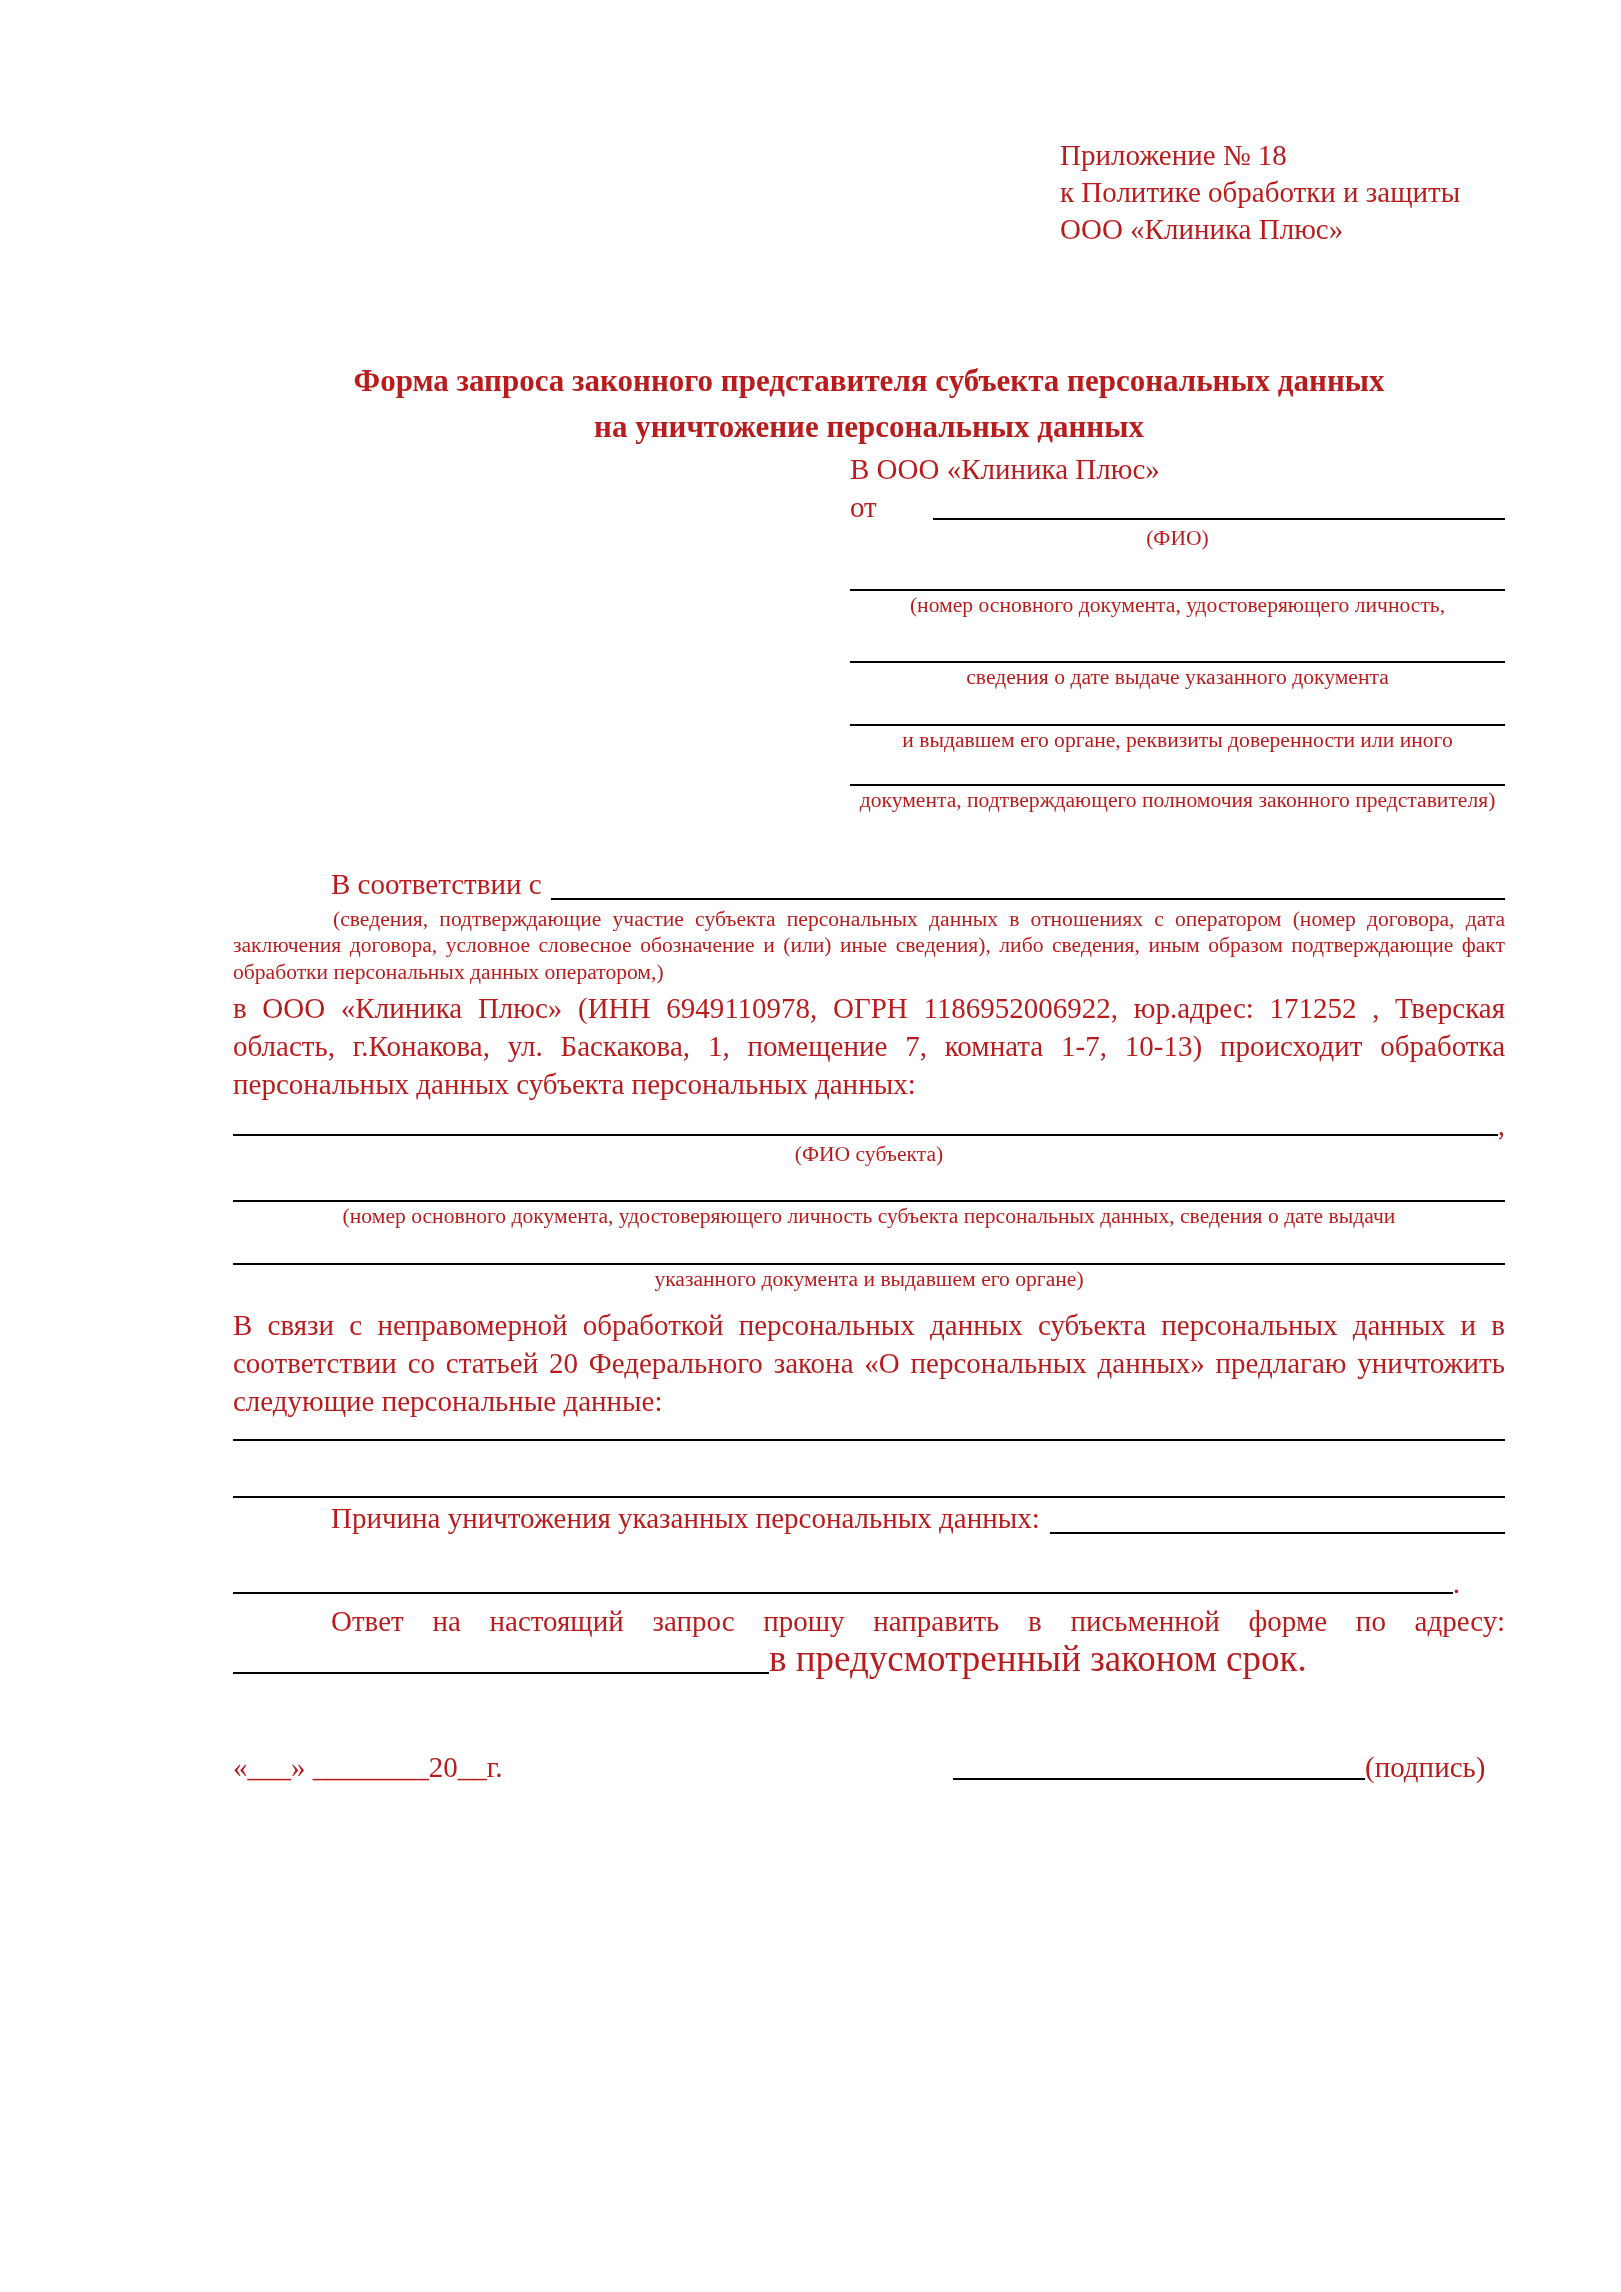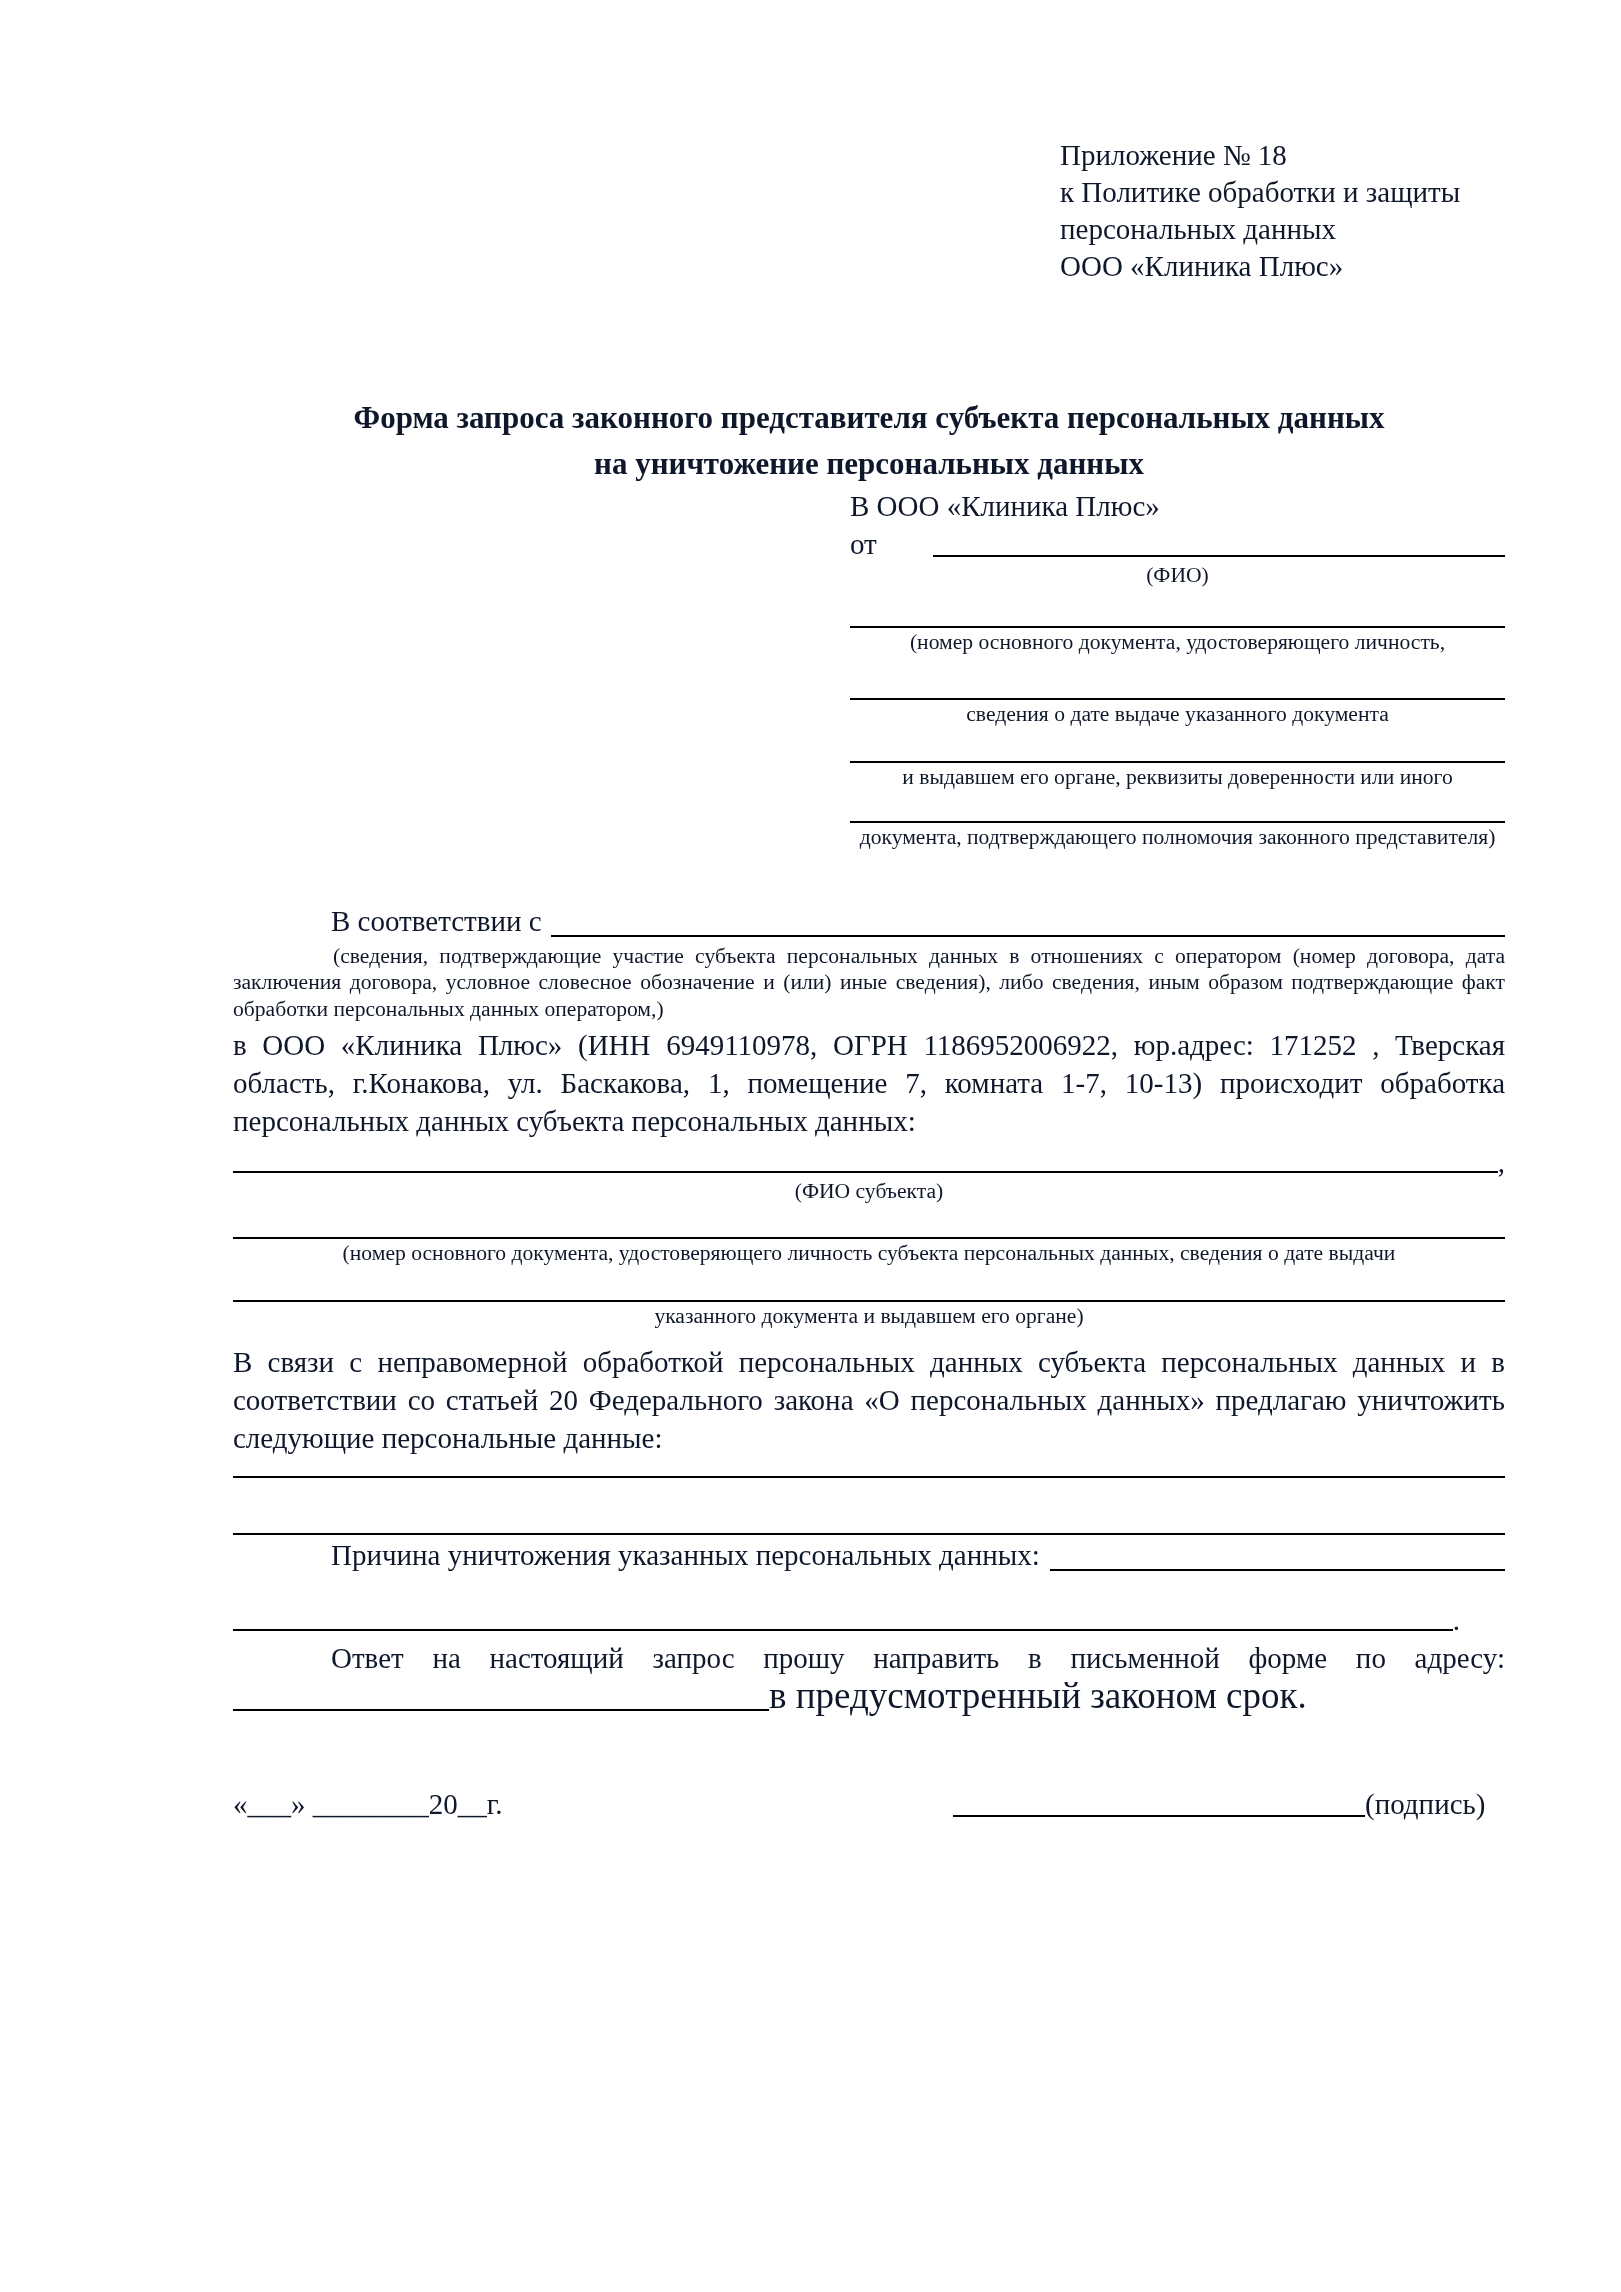--- a/index.html
+++ b/index.html
@@ -1,21 +1,21 @@
 <!DOCTYPE html>
 <html><head>
 <meta charset="utf-8">
 <style>
   html, body { margin: 0; padding: 0; background: #ffffff; }
   .page {
     position: relative;
     width: 1621px;
     height: 2293px;
     background: #ffffff;
-    color: #0f172a;
+    color: #b91c1c;
     font-family: "Liberation Serif", "DejaVu Serif", serif;
     box-sizing: border-box;
     padding: 137px 116px 0 233px;
     overflow: hidden;
   }
   
   .header-block {
     margin-left: 827px;
     width: 445px;
     font-size: 29px;
@@ -95,21 +95,20 @@
   .sig-group .cap { line-height: 37px; }
 </style>
 </head>
 <body>
 
 <div class="page">
 
   <div class="header-block">
     <div>Приложение № 18</div>
     <div>к Политике обработки и защиты</div>
-    <div>персональных данных</div>
     <div>ООО «Клиника Плюс»</div>
   </div>
 
   <div class="title">
     <span>Форма запроса законного представителя субъекта персональных данных</span><br>
     <span>на уничтожение персональных данных</span>
   </div>
 
   <div class="addressee">
     <div class="org">В ООО «Клиника Плюс»</div>

